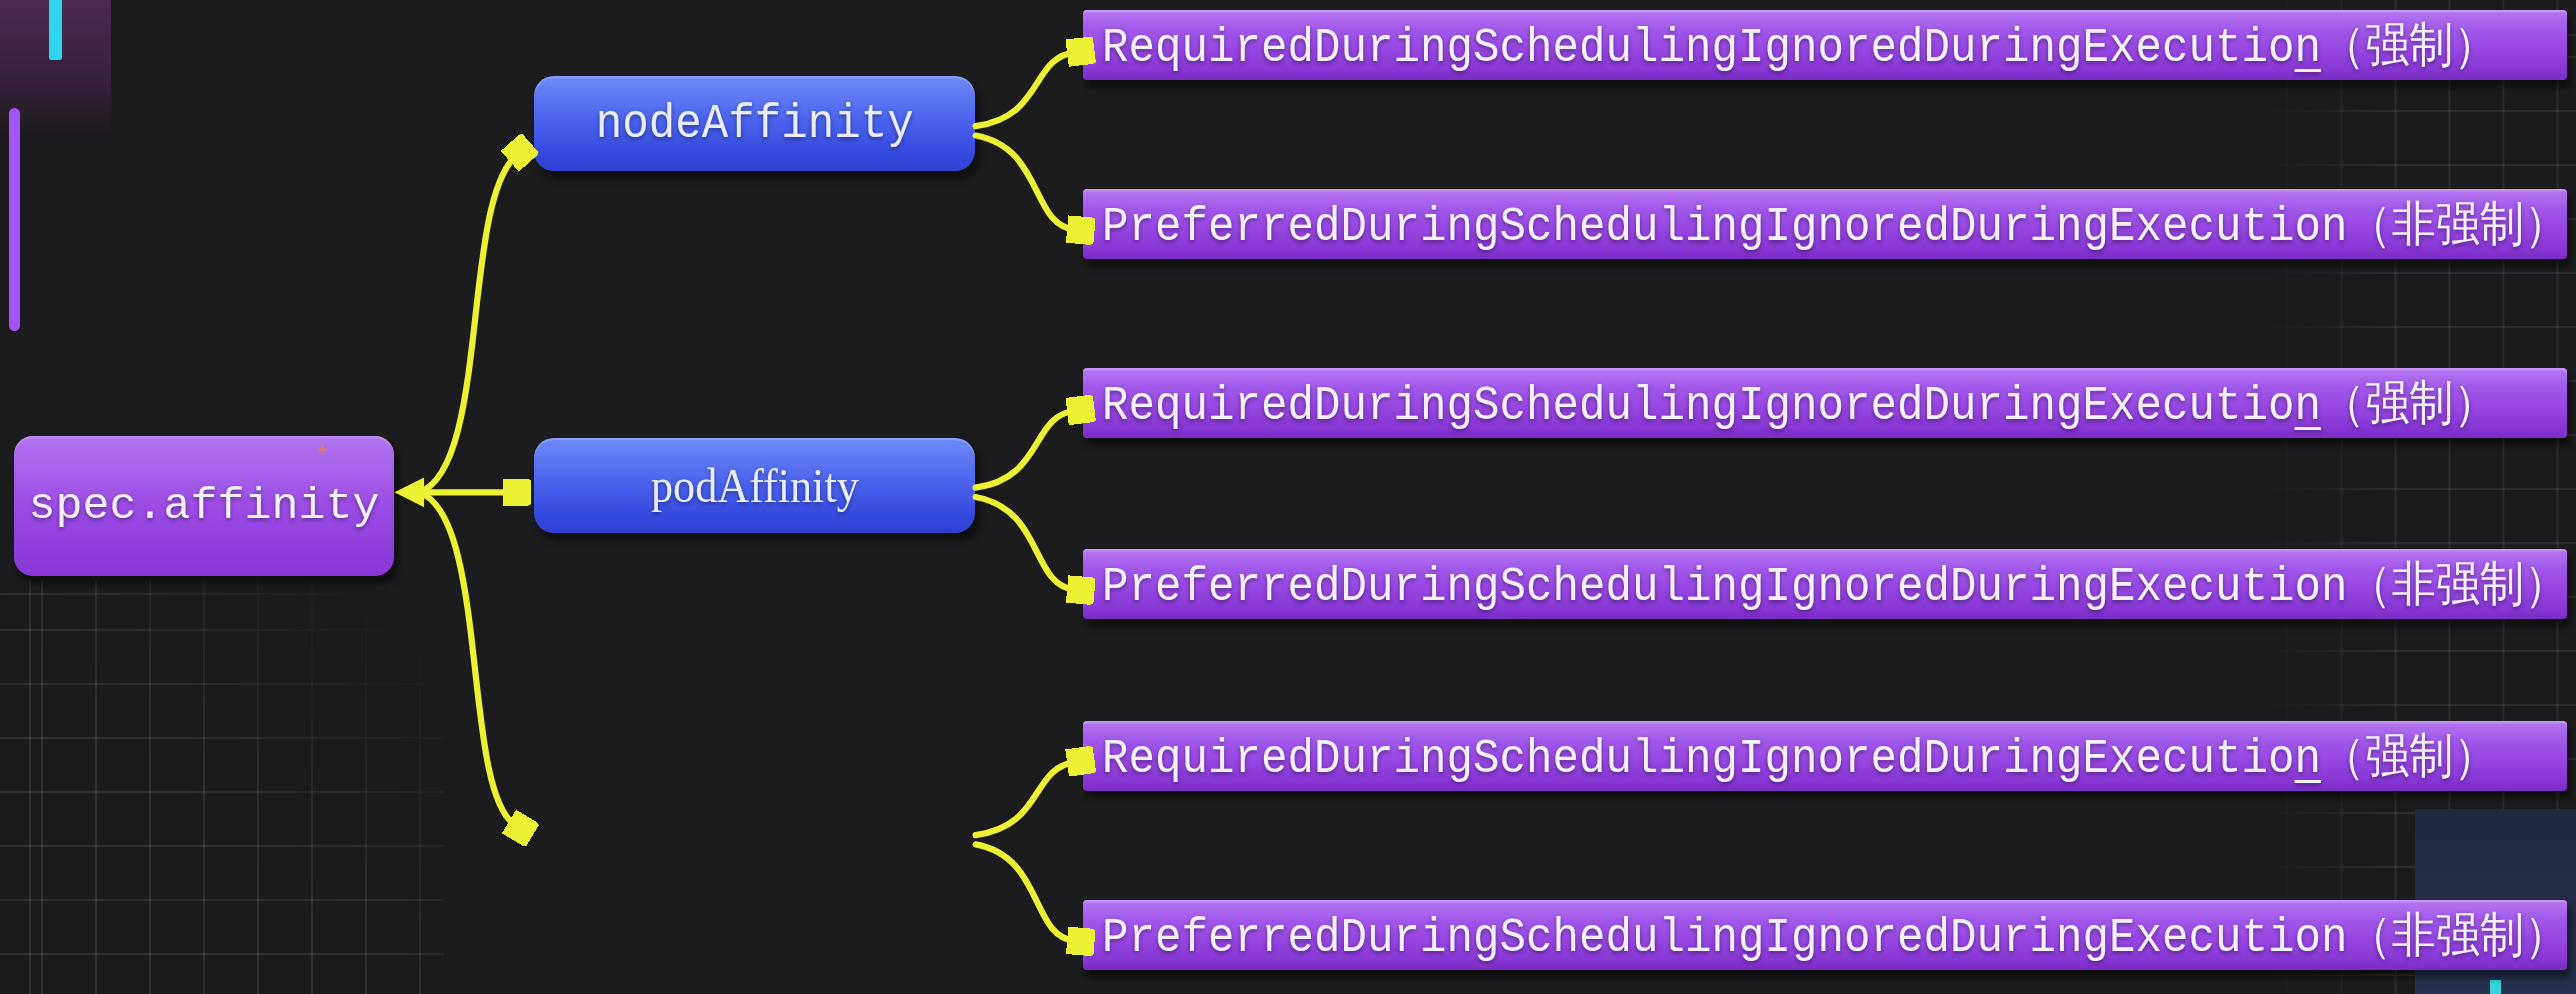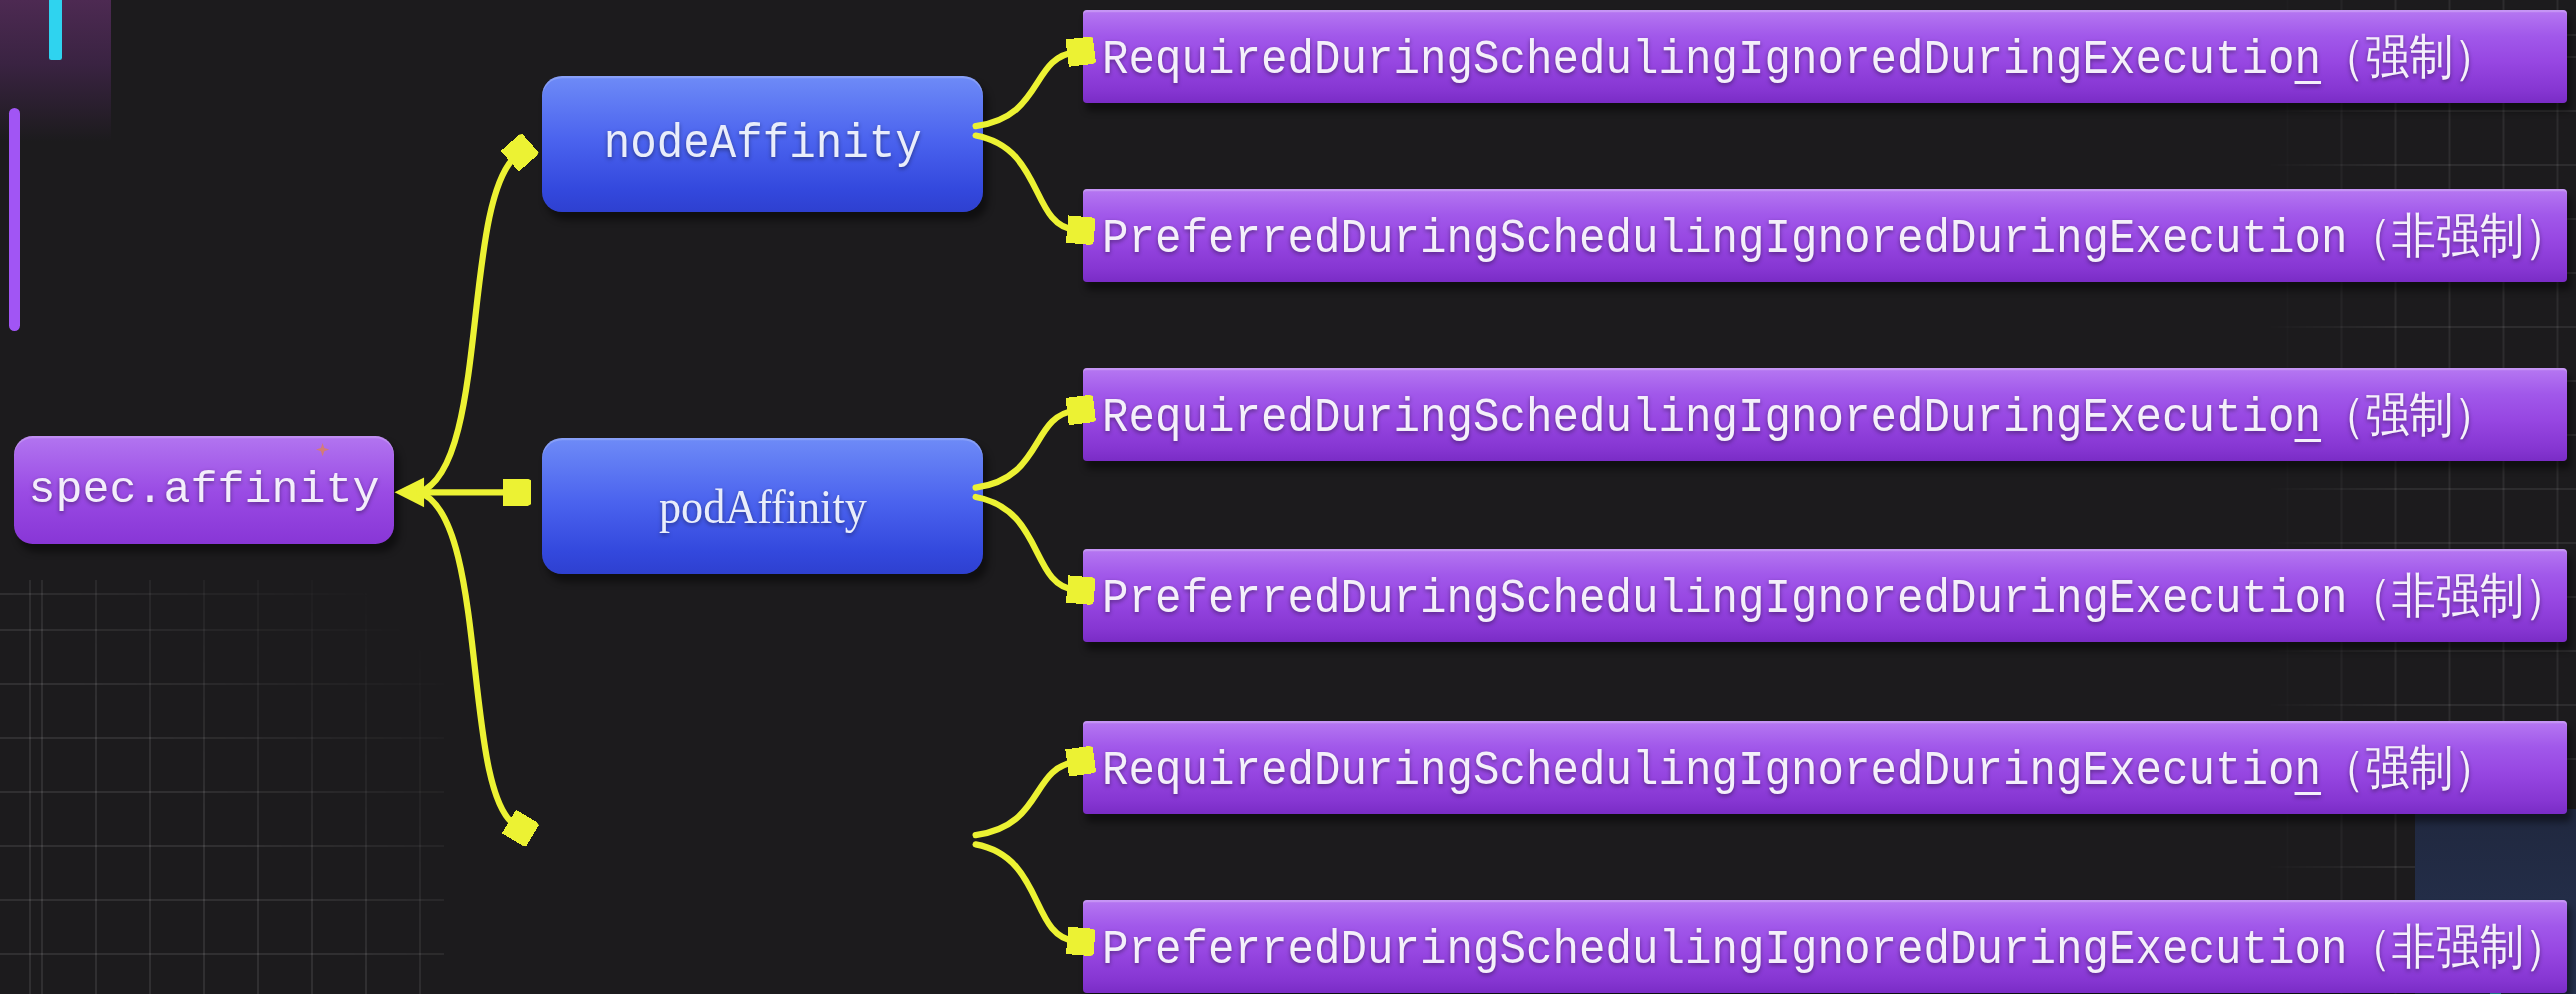--- a/index.html
+++ b/index.html
@@ -65,44 +65,43 @@
 
   
   .node {
     position: absolute;
     display: flex; align-items: center; justify-content: center;
     color: #f3eefb;
     text-shadow: 0 2.3px 4.7px rgba(0,0,0,0.40);
     white-space: nowrap;
   }
   .node-root {
-    left: 14px; top: 436px; width: 380px; height: 108px;
+    left: 14px; top: 436px; width: 380px; height: 140px;
     font-size: 45px;
     background: linear-gradient(180deg, #b275f0 0%, #9a4be4 52%, #8836d6 100%);
     border-radius: 18.7px;
     box-shadow: 4.7px 7.8px 7.8px rgba(0,0,0,0.45), inset 0 2.3px 0 rgba(255,255,255,0.18);
   }
   .node-mid {
-    left: 534px; width: 441px; height: 136px;
+    left: 534px; width: 441px; height: 95px;
     font-size: 48px;
     color: #e9edfb;
     background: linear-gradient(180deg, #6e8bf7 0%, #4a62ee 48%, #3348dd 84%, #2e40d0 100%);
     border-radius: 20px;
     box-shadow: 4.7px 7.8px 7.8px rgba(0,0,0,0.45), inset 0 2.3px 0 rgba(255,255,255,0.18);
-    margin-left: 8px;
   }
   .node-mid .lbl { display: inline-block; transform: scaleX(0.92); transform-origin: center; }
   #branch-node { top: 76px; }
   #branch-pod  { top: 438px; font-family: Liberation Serif, serif; }
   #branch-anti { top: 785px; }
 
   
   .bar {
     position: absolute;
-    left: 1083px; width: 1484px; height: 93px;
+    left: 1083px; width: 1484px; height: 70px;
     display: flex; align-items: center;
     padding-left: 18.7px; box-sizing: border-box;
     font-size: 48px;
     color: #f4f0fa;
     text-shadow: 0 2.3px 4.7px rgba(0,0,0,0.40);
     background: linear-gradient(180deg, #b678f2 0%, #a158ea 28%, #9747e2 55%, #8636d2 86%, #7a2cc6 100%);
     border-radius: 3.9px;
     box-shadow: 3.1px 7.8px 7.8px rgba(0,0,0,0.45), inset 0 2.3px 0 rgba(255,255,255,0.22);
     white-space: nowrap;
   }

